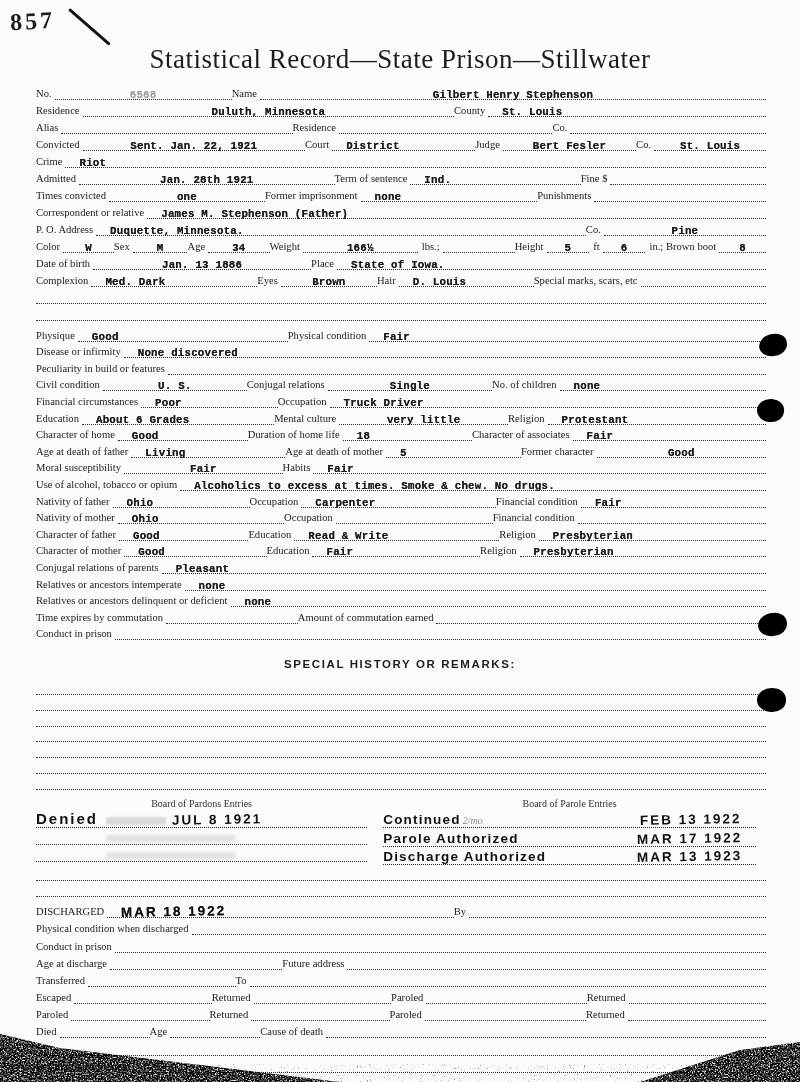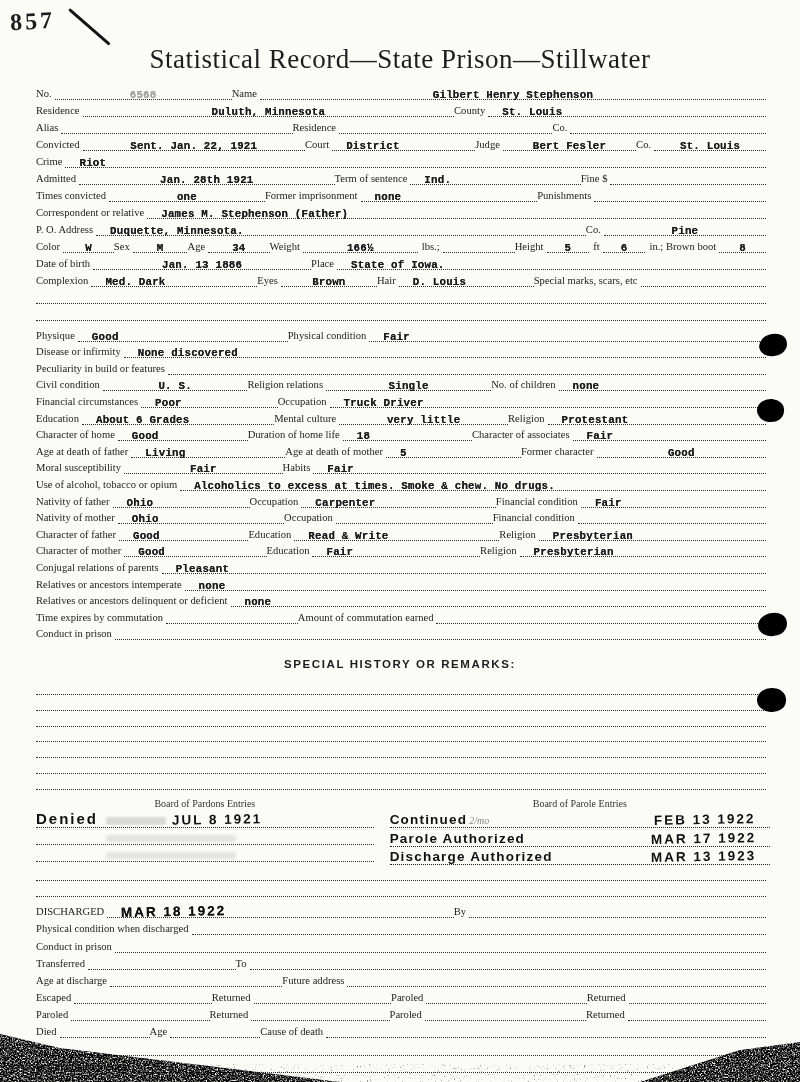--- a/index.html
+++ b/index.html
@@ -22,21 +22,21 @@
   .val{font-family:"Liberation Mono",monospace;font-size:10.8px;font-weight:bold;
        letter-spacing:.2px;white-space:nowrap;margin-bottom:-2px;color:#1b1b1b;
        text-shadow:0 0 .6px #333;}
   .val.faint{opacity:.4;}
   .stamp{font-family:"Liberation Sans",sans-serif;font-weight:bold;letter-spacing:1.2px;
          color:#101010;}
   .stampdate{font-size:13.5px;transform:rotate(-1deg);letter-spacing:2px;}
   .remarks-h{text-align:center;font-size:11.5px;font-weight:bold;letter-spacing:1.6px;
              font-family:"Liberation Sans",sans-serif;margin:18px 0 9px;}
   .remark-line{height:14.8px;border-bottom:1.4px dotted #2c2c2c;}
-  .boards{display:flex;padding:0 30px 0 36px;margin-top:8px;}
+  .boards{display:flex;padding:0 44px 0 36px;margin-top:8px;}
   .bcol-l{width:46%;padding-right:16px;}
   .bcol-r{flex:1;}
   .board-h{text-align:center;font-size:10px;color:#333;height:12px;line-height:11px;}
   .prow{display:flex;align-items:flex-end;height:17.5px;border-bottom:1.6px dotted #262626;}
   .prow .slabel{font-size:13.5px;}
   .prow .sdate{margin-left:auto;margin-right:14px;}
   .denied{font-size:15px;letter-spacing:2px;}
   .smudge{display:inline-block;width:60px;height:8px;margin:0 6px 2px 8px;background:#9a9a9a;
           opacity:.35;filter:blur(1.2px);border-radius:2px;}
   .note{font-style:italic;font-size:10px;opacity:.55;margin:0 4px 1px 2px;}
@@ -237,21 +237,21 @@
     </div>
     <div class="row">
       <span class="lbl">Peculiarity in build or features</span>
       <span class="line" style="flex-grow: 10;"></span>
     </div>
     <div class="row">
       <span class="lbl">Civil condition</span>
       <span class="line" style="flex-grow: 1.6;">
         <span class="val">U. S.</span>
       </span>
-      <span class="lbl">Religion relations</span>
+      <span class="lbl">Conjugal relations</span>
       <span class="line" style="flex-grow: 1.8;">
         <span class="val">Single</span>
       </span>
       <span class="lbl">No. of children</span>
       <span class="line left" style="flex-grow: 2.4;">
         <span class="val">none</span>
       </span>
     </div>
     <div class="row">
       <span class="lbl">Financial circumstances</span>
@@ -465,30 +465,30 @@
     </div>
     <div class="row">
       <span class="lbl">Physical condition when discharged</span>
       <span class="line" style="flex-grow: 10;"></span>
     </div>
     <div class="row">
       <span class="lbl">Conduct in prison</span>
       <span class="line" style="flex-grow: 10;"></span>
     </div>
     <div class="row">
-      <span class="lbl">Transferred</span>
-      <span class="line" style="flex-grow: 1.2;"></span>
-      <span class="lbl">To</span>
-      <span class="line" style="flex-grow: 4.2;"></span>
-    </div>
-    <div class="row">
       <span class="lbl">Age at discharge</span>
       <span class="line" style="flex-grow: 1.4;"></span>
       <span class="lbl">Future address</span>
       <span class="line" style="flex-grow: 3.4;"></span>
+    </div>
+    <div class="row">
+      <span class="lbl">Transferred</span>
+      <span class="line" style="flex-grow: 1.2;"></span>
+      <span class="lbl">To</span>
+      <span class="line" style="flex-grow: 4.2;"></span>
     </div>
     <div class="row">
       <span class="lbl">Escaped</span>
       <span class="line" style="flex-grow: 1.2;"></span>
       <span class="lbl">Returned</span>
       <span class="line" style="flex-grow: 1.2;"></span>
       <span class="lbl">Paroled</span>
       <span class="line" style="flex-grow: 1.4;"></span>
       <span class="lbl">Returned</span>
       <span class="line" style="flex-grow: 1.2;"></span>

